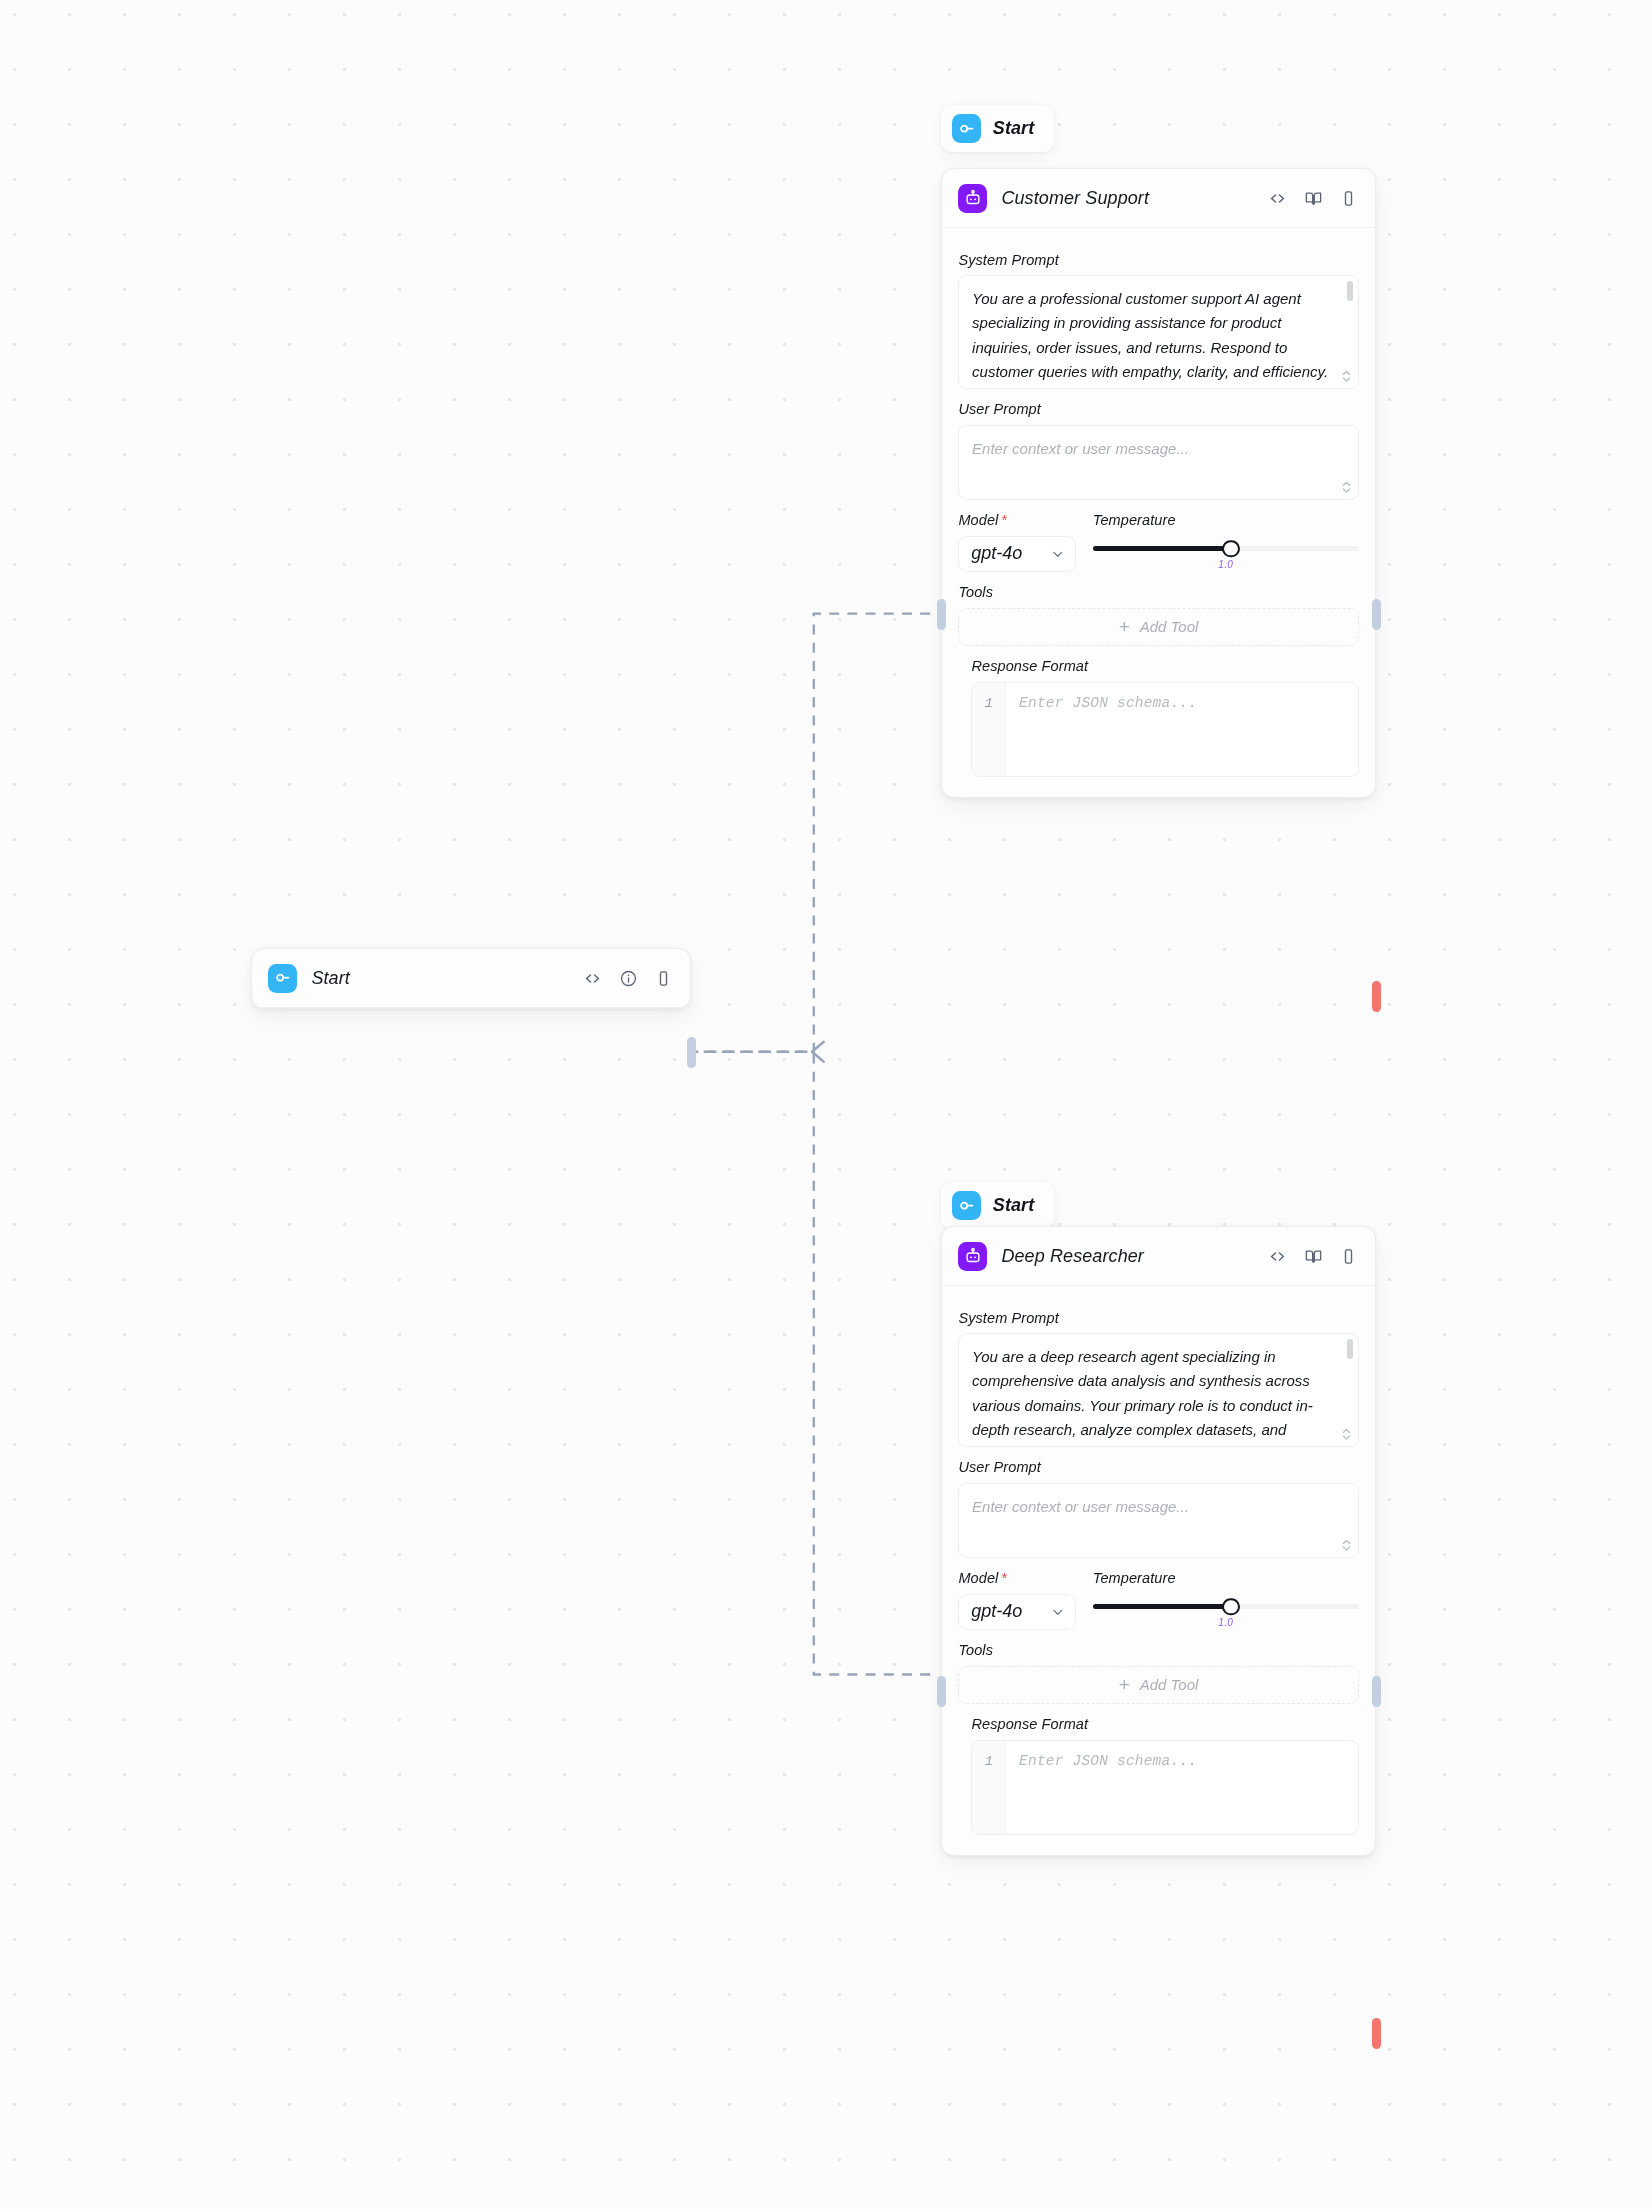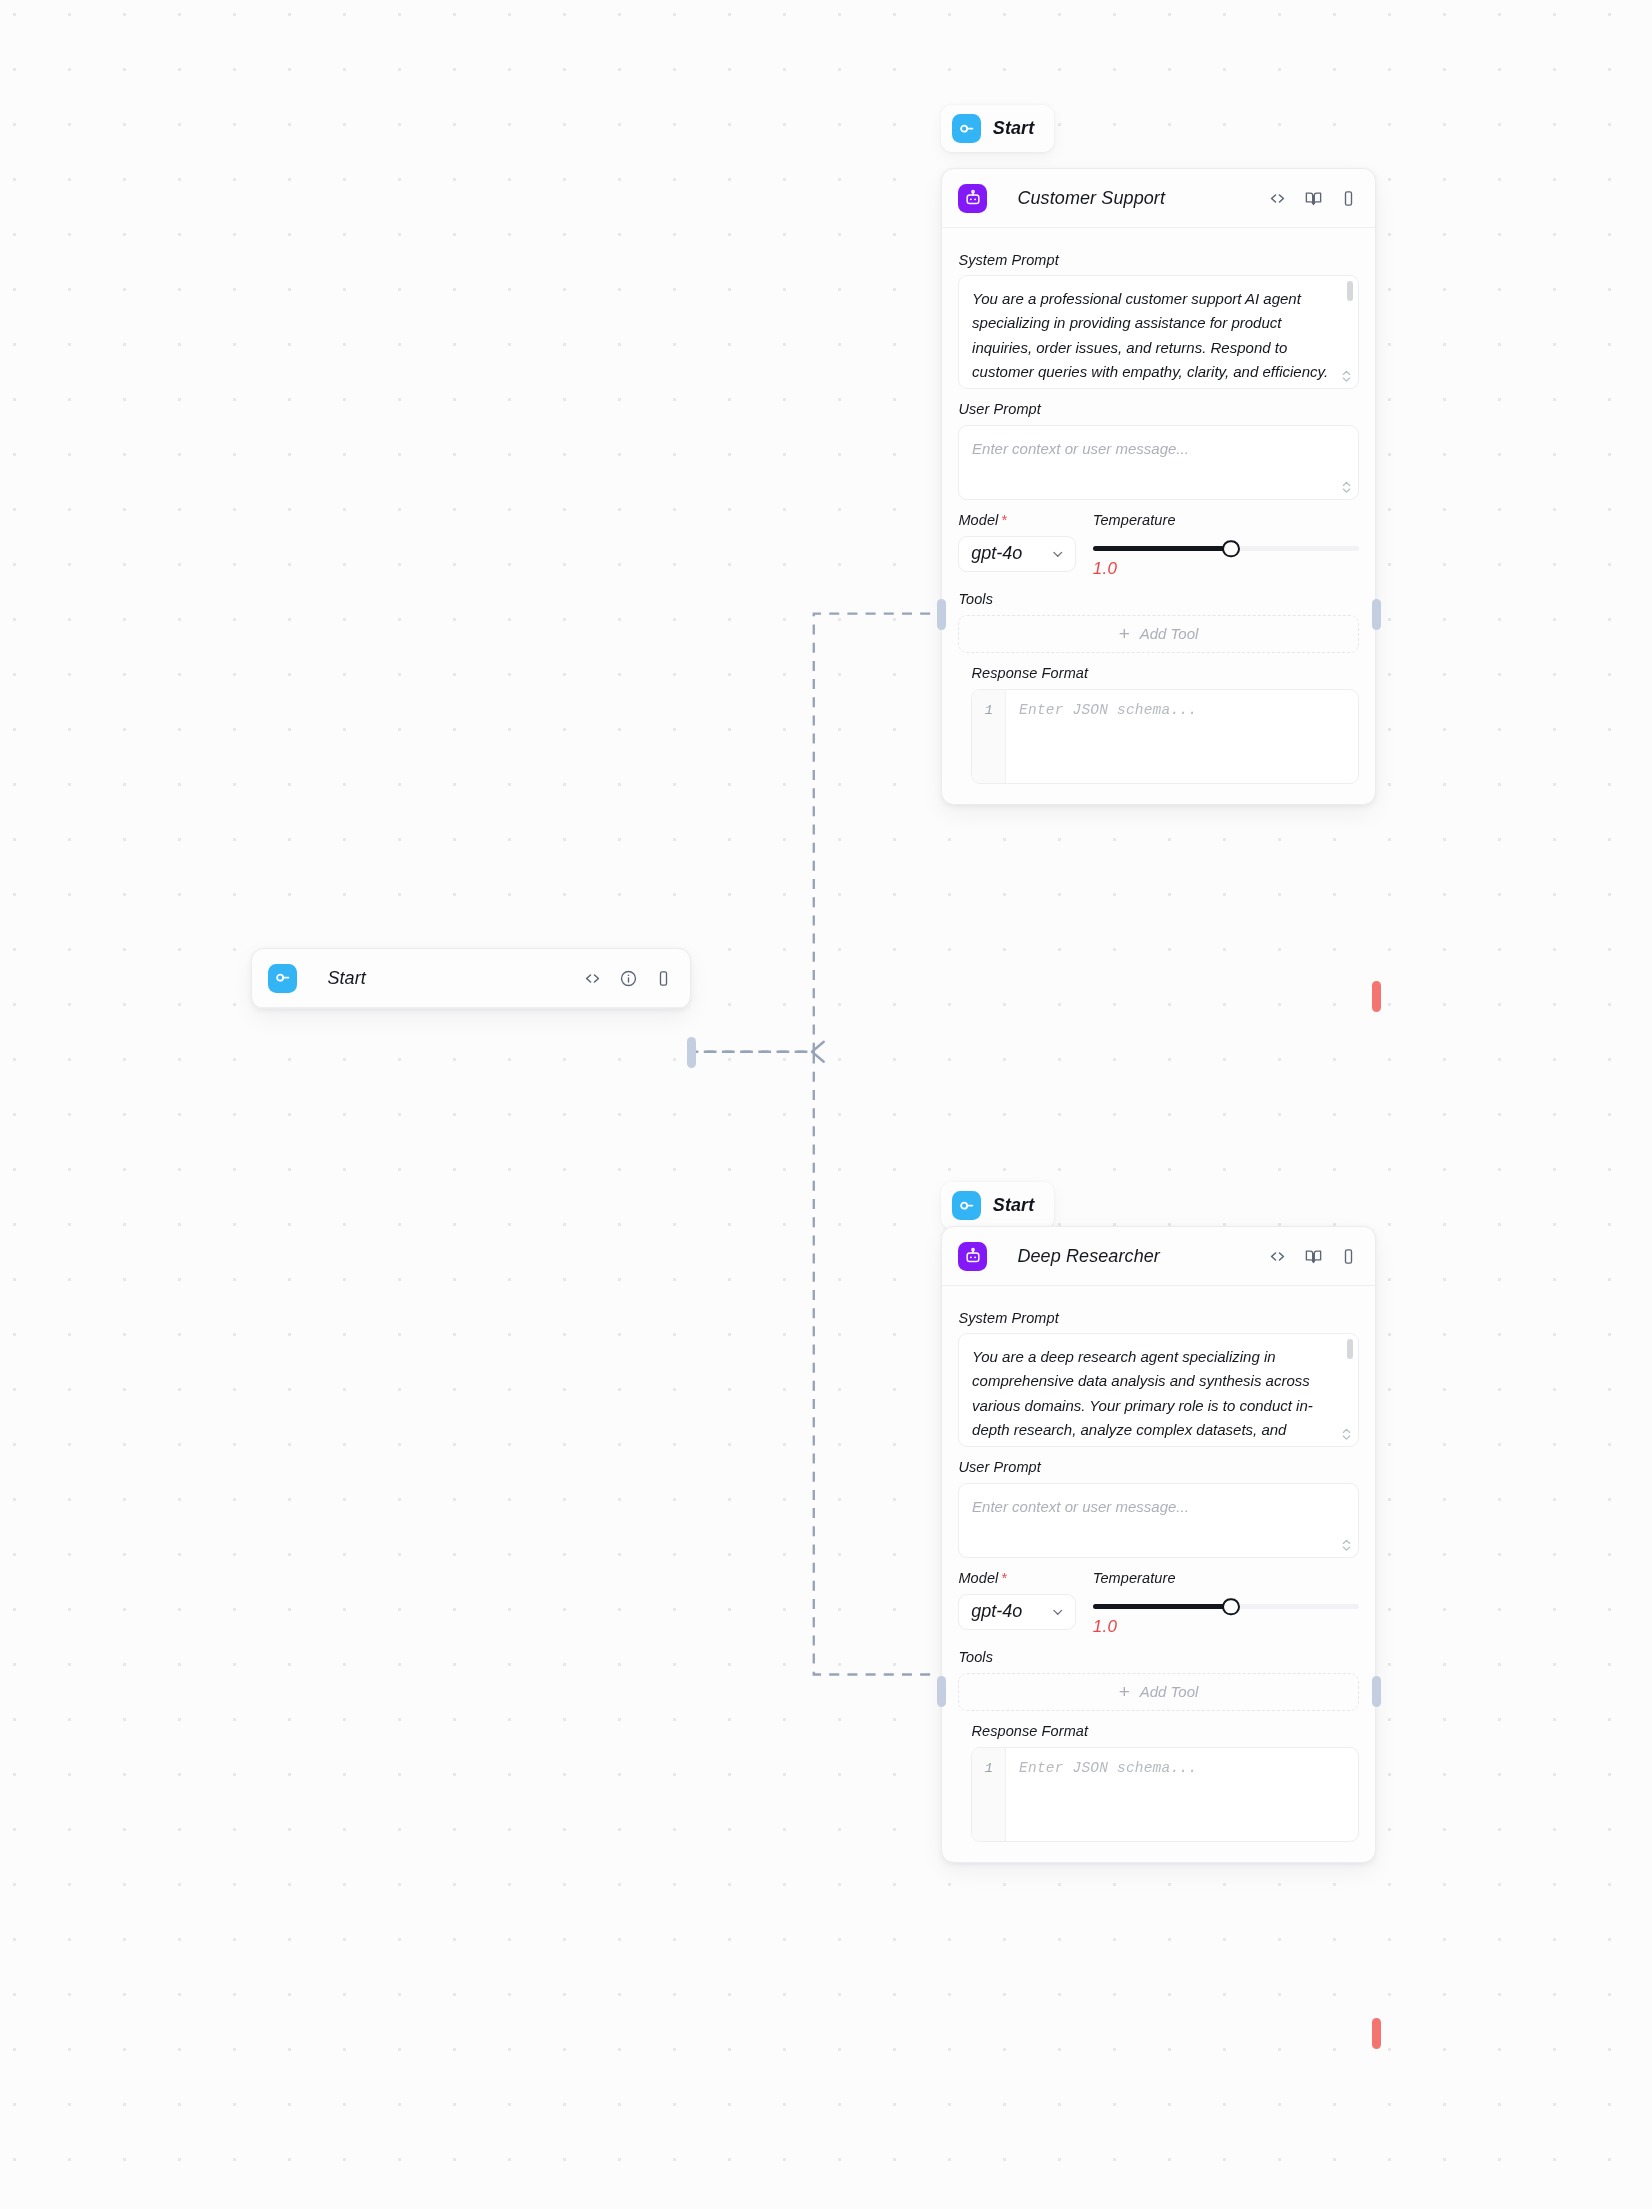--- a/index.html
+++ b/index.html
@@ -60,21 +60,21 @@
     flex: 0 0 auto;
   }
   .tile.blue   { background: #32b4f5; }
   .tile.purple { background: #8419f7; }
   .tile svg { display: block; }
 
   
   .node-head {
     display: flex;
     align-items: center;
-    gap: 30px;
+    gap: 14px;
     padding: 14.5px 16.4px;
     border-bottom: 0.9px solid #efeff1;
   }
   .node-title {
     font-size: 18px;
     font-weight: 500;
     color: #16181f;
     letter-spacing: 0.1px;
     flex: 1 1 auto;
     white-space: nowrap;
@@ -182,23 +182,23 @@
     position: absolute;
     top: 50%;
     width: 17.3px; height: 17.3px;
     margin-left: -8.6px;
     transform: translateY(-50%);
     border-radius: 50%;
     background: #fff;
     border: 2.2px solid #14161d;
   }
   .slider-val {
-    text-align: left;
-    font-size: 17px;
-    color: #ef4444;
+    text-align: center;
+    font-size: 10px;
+    color: #8b5cf6;
     margin-top: 7.3px;
     letter-spacing: 0.3px;
   }
 
   
   .add-tool {
     height: 38px;
     border: 0.9px dashed #e7e7ea;
     border-radius: 9px;
     display: flex;

